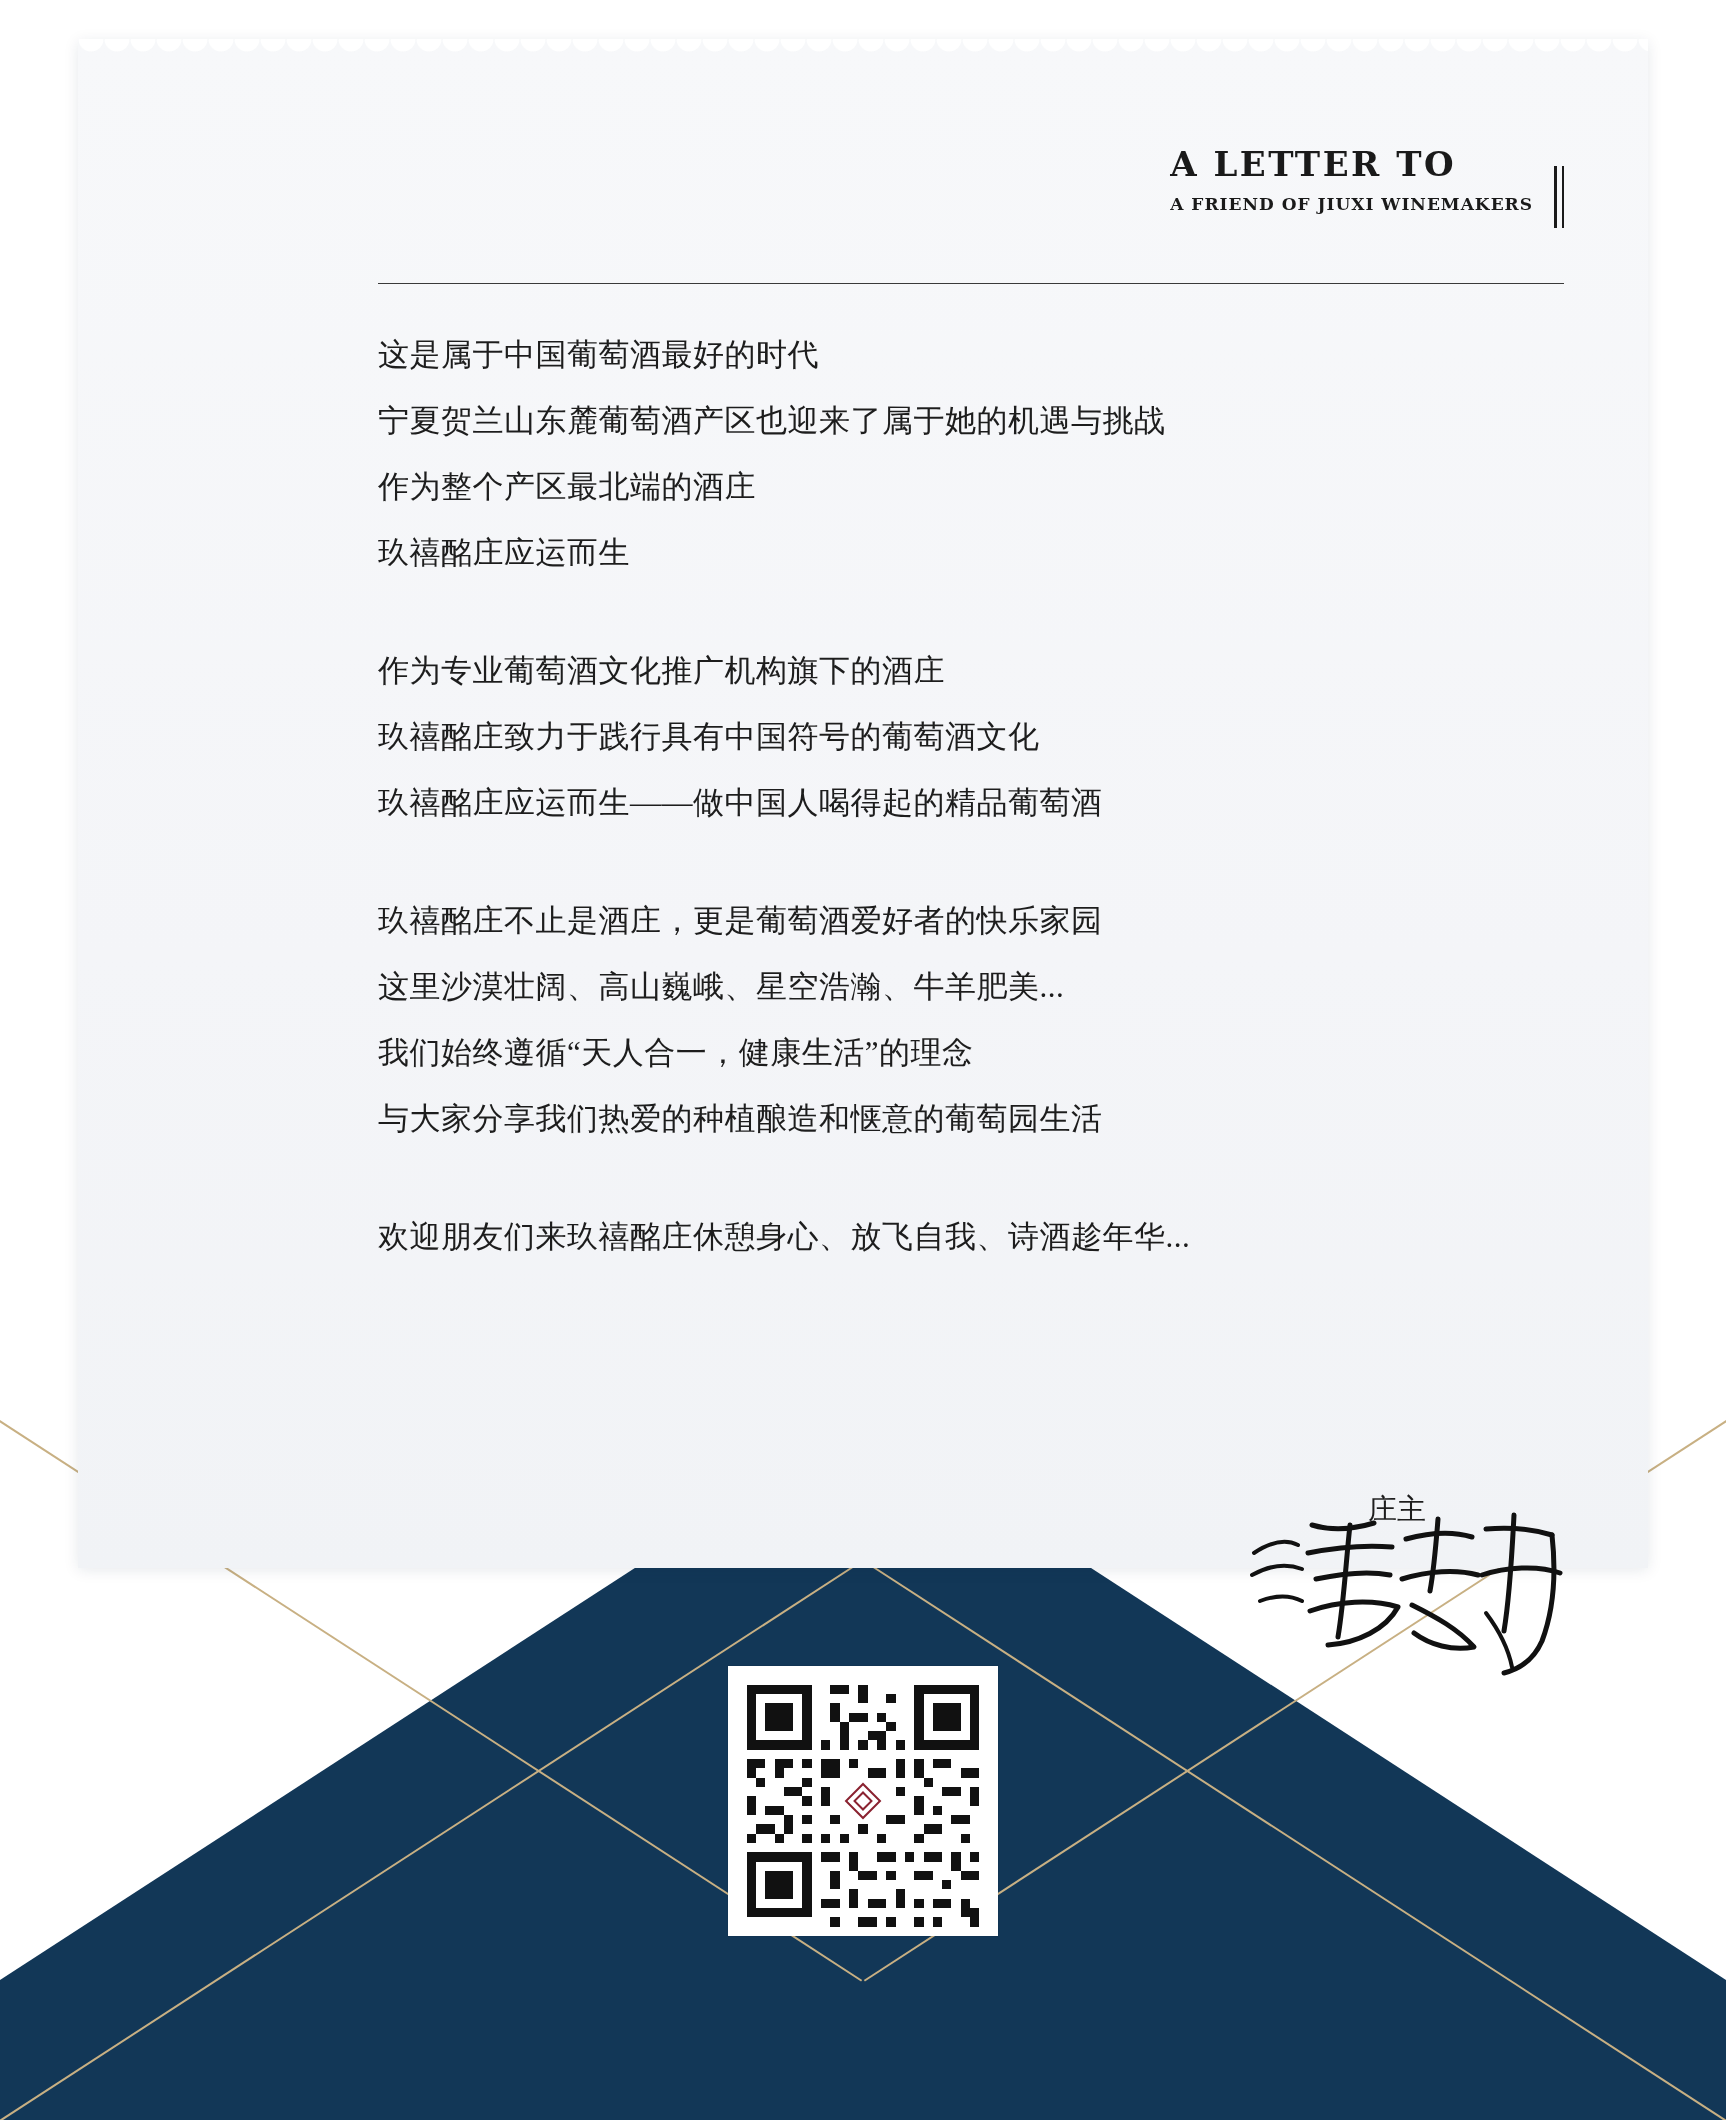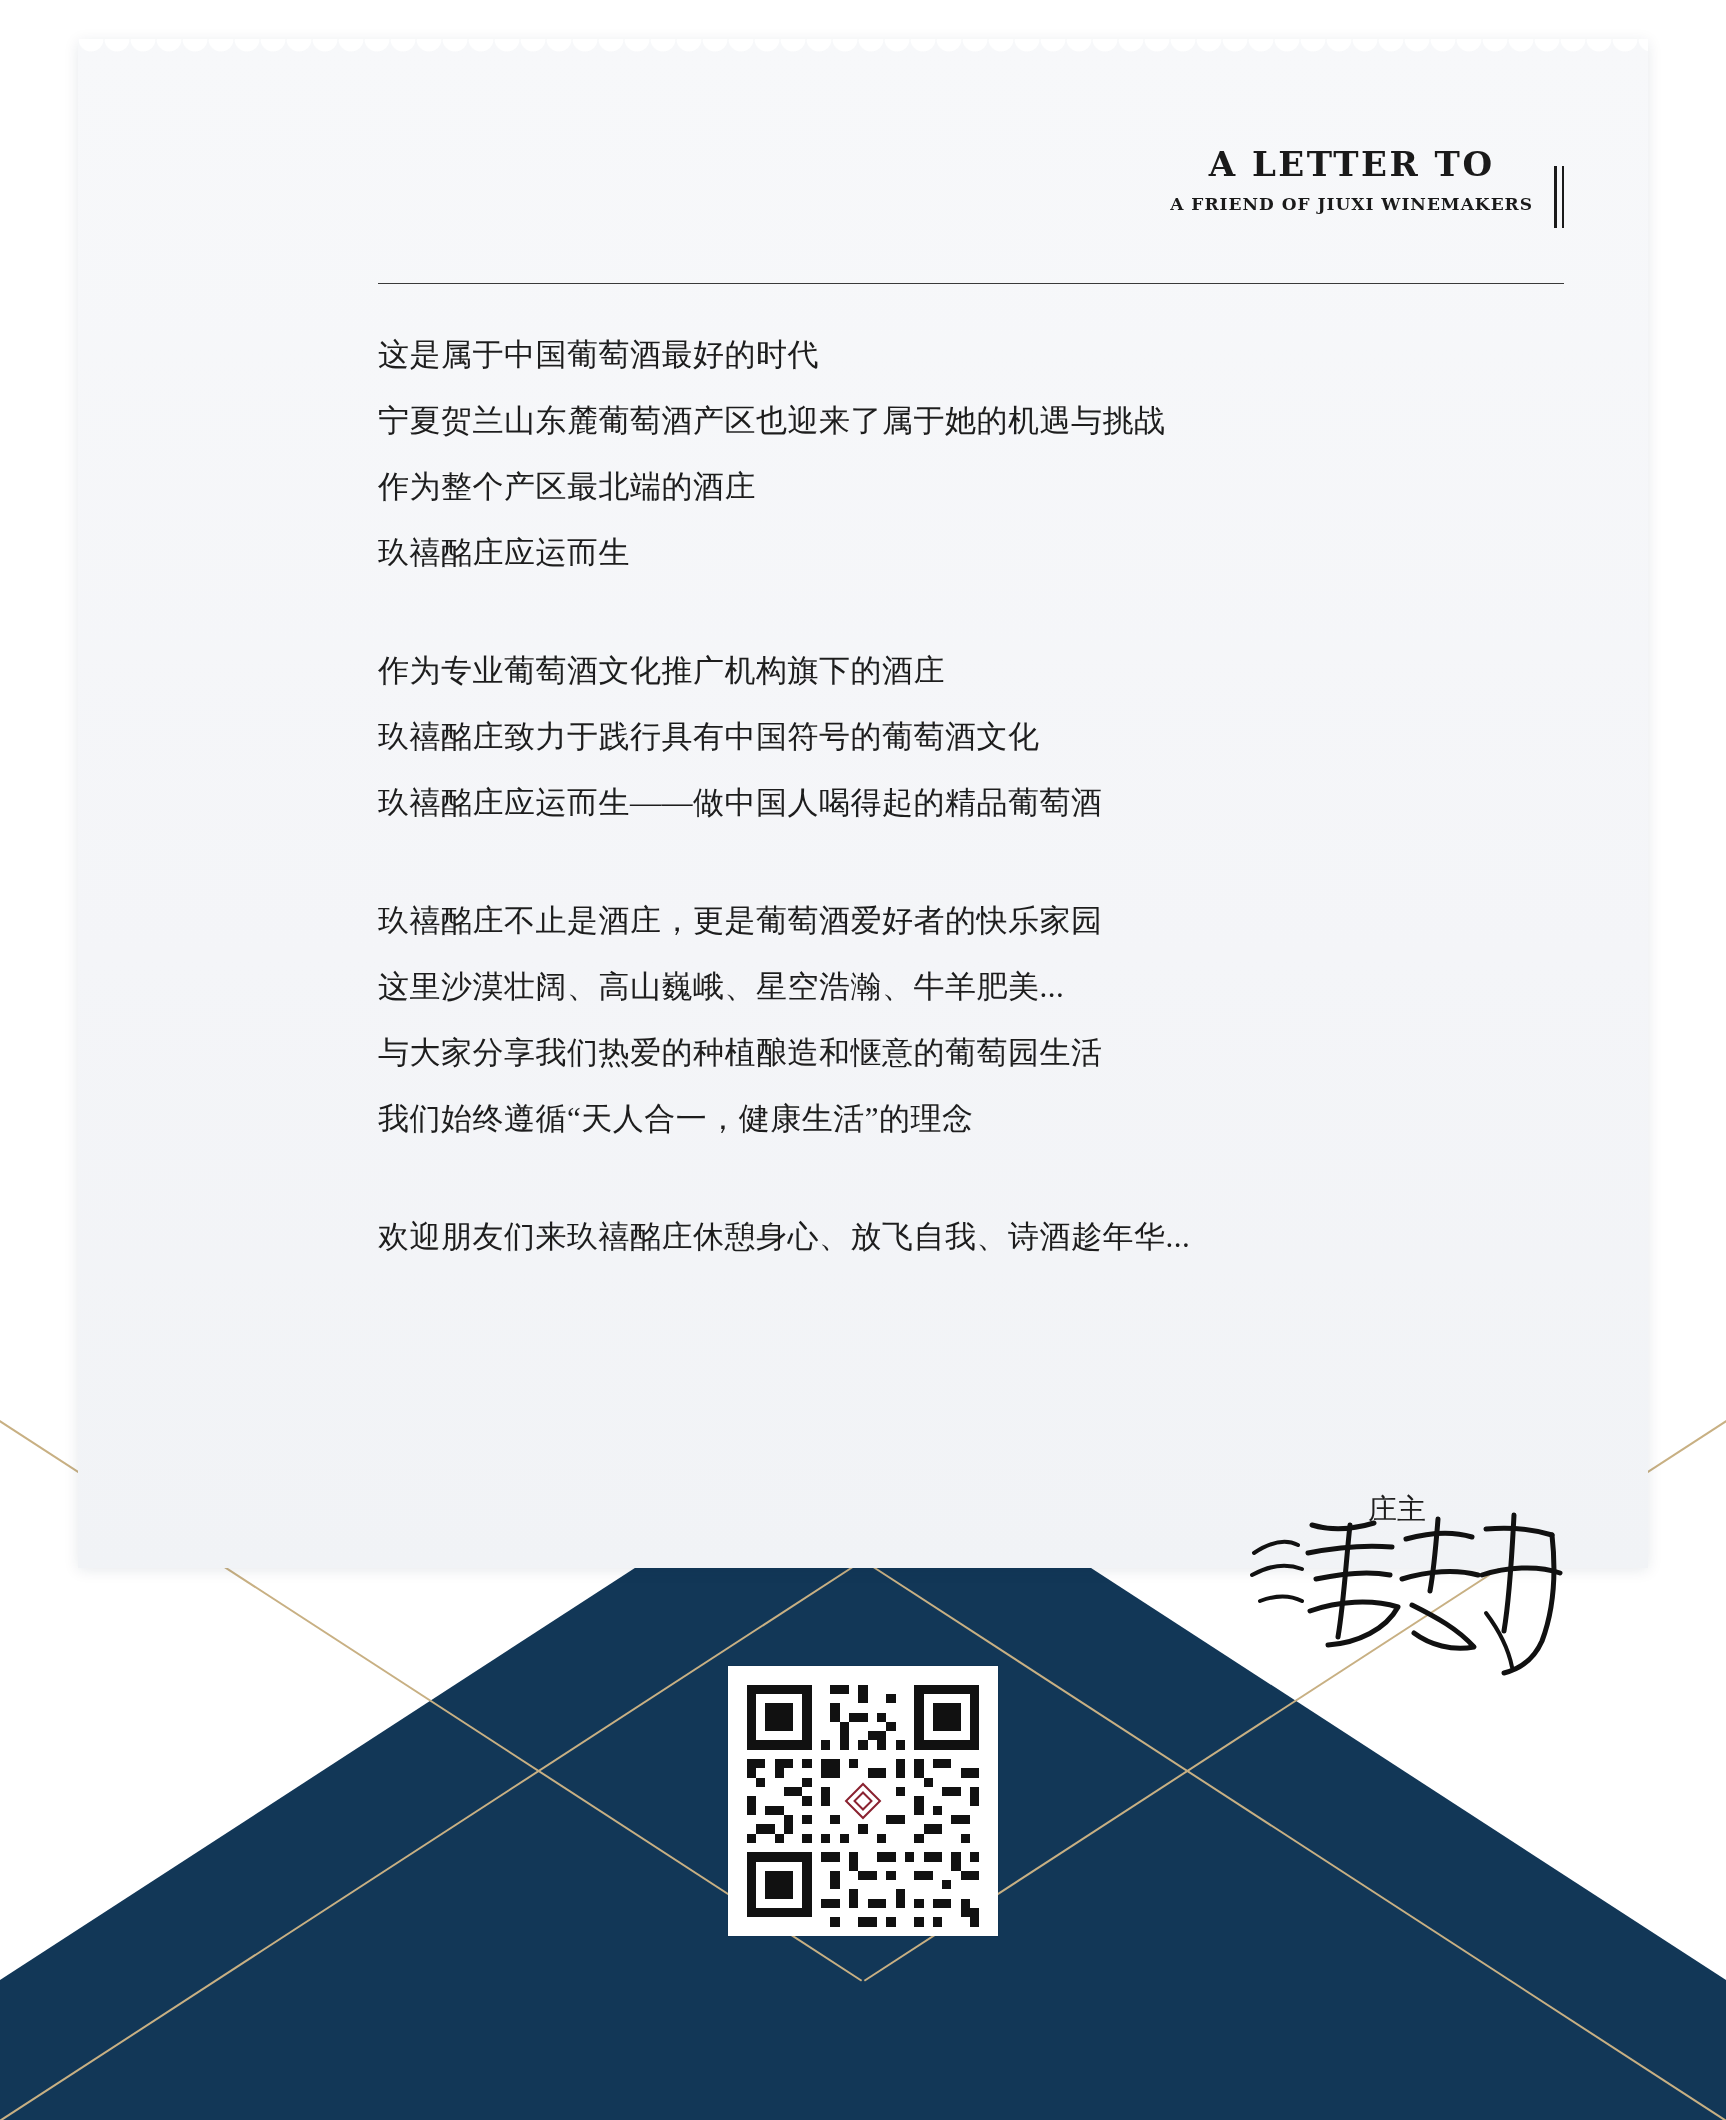--- a/index.html
+++ b/index.html
@@ -117,21 +117,21 @@
     right: 84px;
     top: 105px;
     text-align: right;
   }
   .header-row {
     display: flex;
     align-items: flex-end;
     justify-content: flex-end;
   }
   .header-text {
-    text-align: center;
+    text-align: left;
   }
   .title-en {
     font-family: "DejaVu Serif", "Liberation Serif", serif;
     font-weight: 700;
     font-size: 34px;
     letter-spacing: 2.5px;
     color: #1a1a1a;
     line-height: 1.15;
     margin: 0;
   }
@@ -287,22 +287,22 @@
 
         <div class="para">
           <div class="line">作为专业葡萄酒文化推广机构旗下的酒庄</div>
           <div class="line">玖禧酩庄致力于践行具有中国符号的葡萄酒文化</div>
           <div class="line">玖禧酩庄应运而生——做中国人喝得起的精品葡萄酒</div>
         </div>
 
         <div class="para">
           <div class="line">玖禧酩庄不止是酒庄，更是葡萄酒爱好者的快乐家园</div>
           <div class="line">这里沙漠壮阔、高山巍峨、星空浩瀚、牛羊肥美...</div>
+          <div class="line">我们始终遵循“天人合一，健康生活”的理念</div>
           <div class="line">与大家分享我们热爱的种植酿造和惬意的葡萄园生活</div>
-          <div class="line">我们始终遵循“天人合一，健康生活”的理念</div>
         </div>
 
         <div class="para">
           <div class="line">欢迎朋友们来玖禧酩庄休憩身心、放飞自我、诗酒趁年华...</div>
         </div>
 
       </div>
 
       <div class="sign-label">庄主</div>
     </div>

